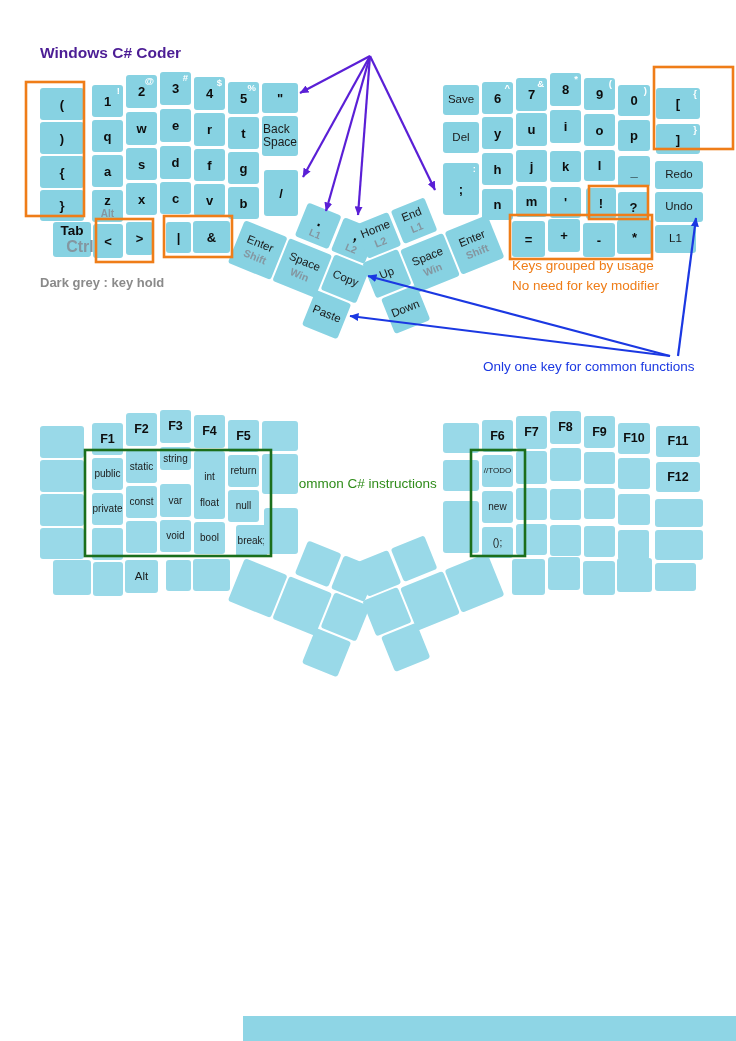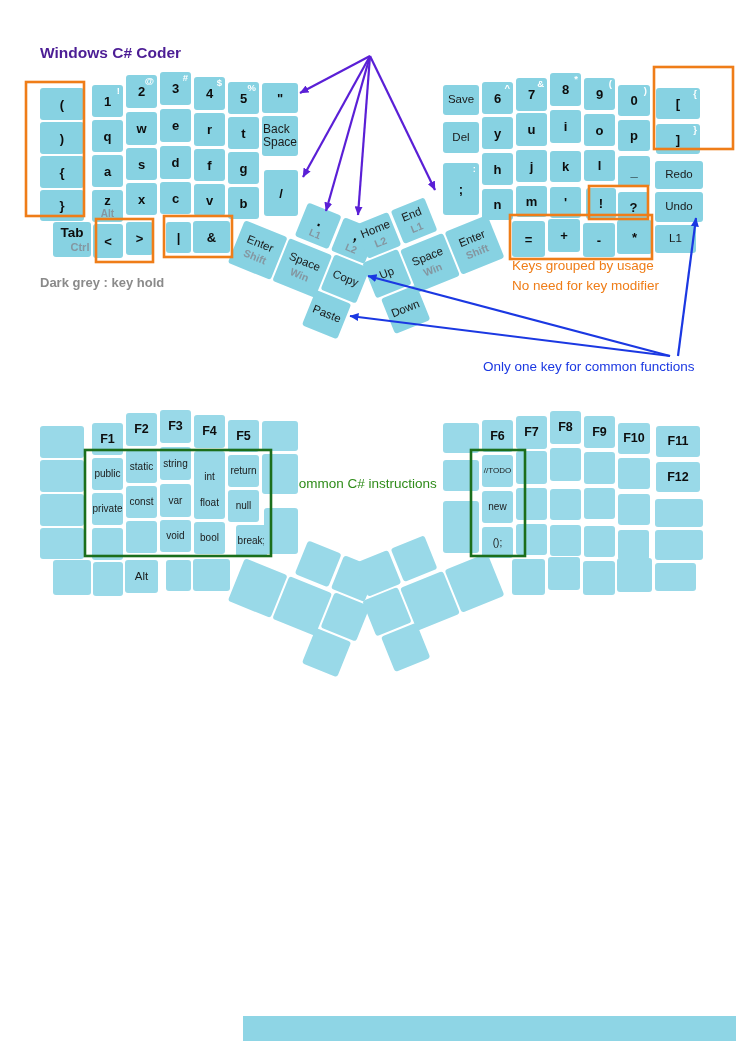--- a/index.html
+++ b/index.html
@@ -11,21 +11,21 @@
   .sec-f{background:#99d9e8;}
   .t{font-weight:700;font-size:13px;color:#0d0d0d;line-height:1;}
   .cls-word .t{font-weight:400;font-size:11.5px;color:#1a1a1a;}
   .cls-bs .t{font-weight:400;font-size:12px;color:#1a1a1a;white-space:pre-line;line-height:1.12;text-align:left;}
   .cls-tab .t{font-size:13.5px;}
   .cls-fkey .t{font-size:12.5px;}
   .cls-kw .t{font-weight:400;font-size:10px;color:#1a1a1a;}
   .cls-kwsm .t{font-weight:400;font-size:8px;color:#1a1a1a;}
   .cls-dot .t{font-size:15px;}
   .sub{font-weight:700;font-size:10px;color:#8496a0;line-height:1;margin-top:2px;}
-  .cls-tab .sub{font-size:11px;margin-left:16px;}
+  .cls-tab .sub{font-size:16px;margin-left:16px;}
   .cls-word .sub{font-size:10.5px;}
   .sup{position:absolute;top:1px;right:3px;font-weight:700;font-size:9.5px;color:#fff;line-height:1;}
   .cluster{position:absolute;width:140px;height:128px;transform-origin:0 0;}
   .note{position:absolute;line-height:1.2;white-space:nowrap;}
   .title{font-size:15.5px;font-weight:700;color:#4c1d95;}
   .purple{color:#5a1fd6;font-size:13.5px;}
   .orange{color:#ef7d18;font-size:13.5px;}
   .blue{color:#1b38e2;font-size:13.5px;}
   .green{color:#2f8c1a;font-size:13.5px;}
   .grey{color:#8a8a8a;font-size:13px;font-weight:700;}
@@ -272,21 +272,21 @@
       <div class="key sec-f cls-kw" style="left: 126px; top: 450px; width: 31px; height: 33px;">
         <span class="t">static</span>
       </div>
       <div class="key sec-f cls-kw" style="left: 126px; top: 486px; width: 31px; height: 32px;">
         <span class="t">const</span>
       </div>
       <div class="key sec-f" style="left: 126px; top: 521px; width: 31px; height: 32px;"></div>
       <div class="key sec-f cls-fkey" style="left: 160px; top: 410px; width: 31px; height: 33px;">
         <span class="t">F3</span>
       </div>
-      <div class="key sec-f cls-kw" style="left: 160px; top: 447px; width: 31px; height: 33px;">
+      <div class="key sec-f cls-kw" style="left: 160px; top: 447px; width: 31px; height: 23px;">
         <span class="t">string</span>
       </div>
       <div class="key sec-f cls-kw" style="left: 160px; top: 484px; width: 31px; height: 33px;">
         <span class="t">var</span>
       </div>
       <div class="key sec-f cls-kw" style="left: 160px; top: 520px; width: 31px; height: 32px;">
         <span class="t">void</span>
       </div>
       <div class="key sec-f cls-fkey" style="left: 194px; top: 415px; width: 31px; height: 33px;">
         <span class="t">F4</span>

